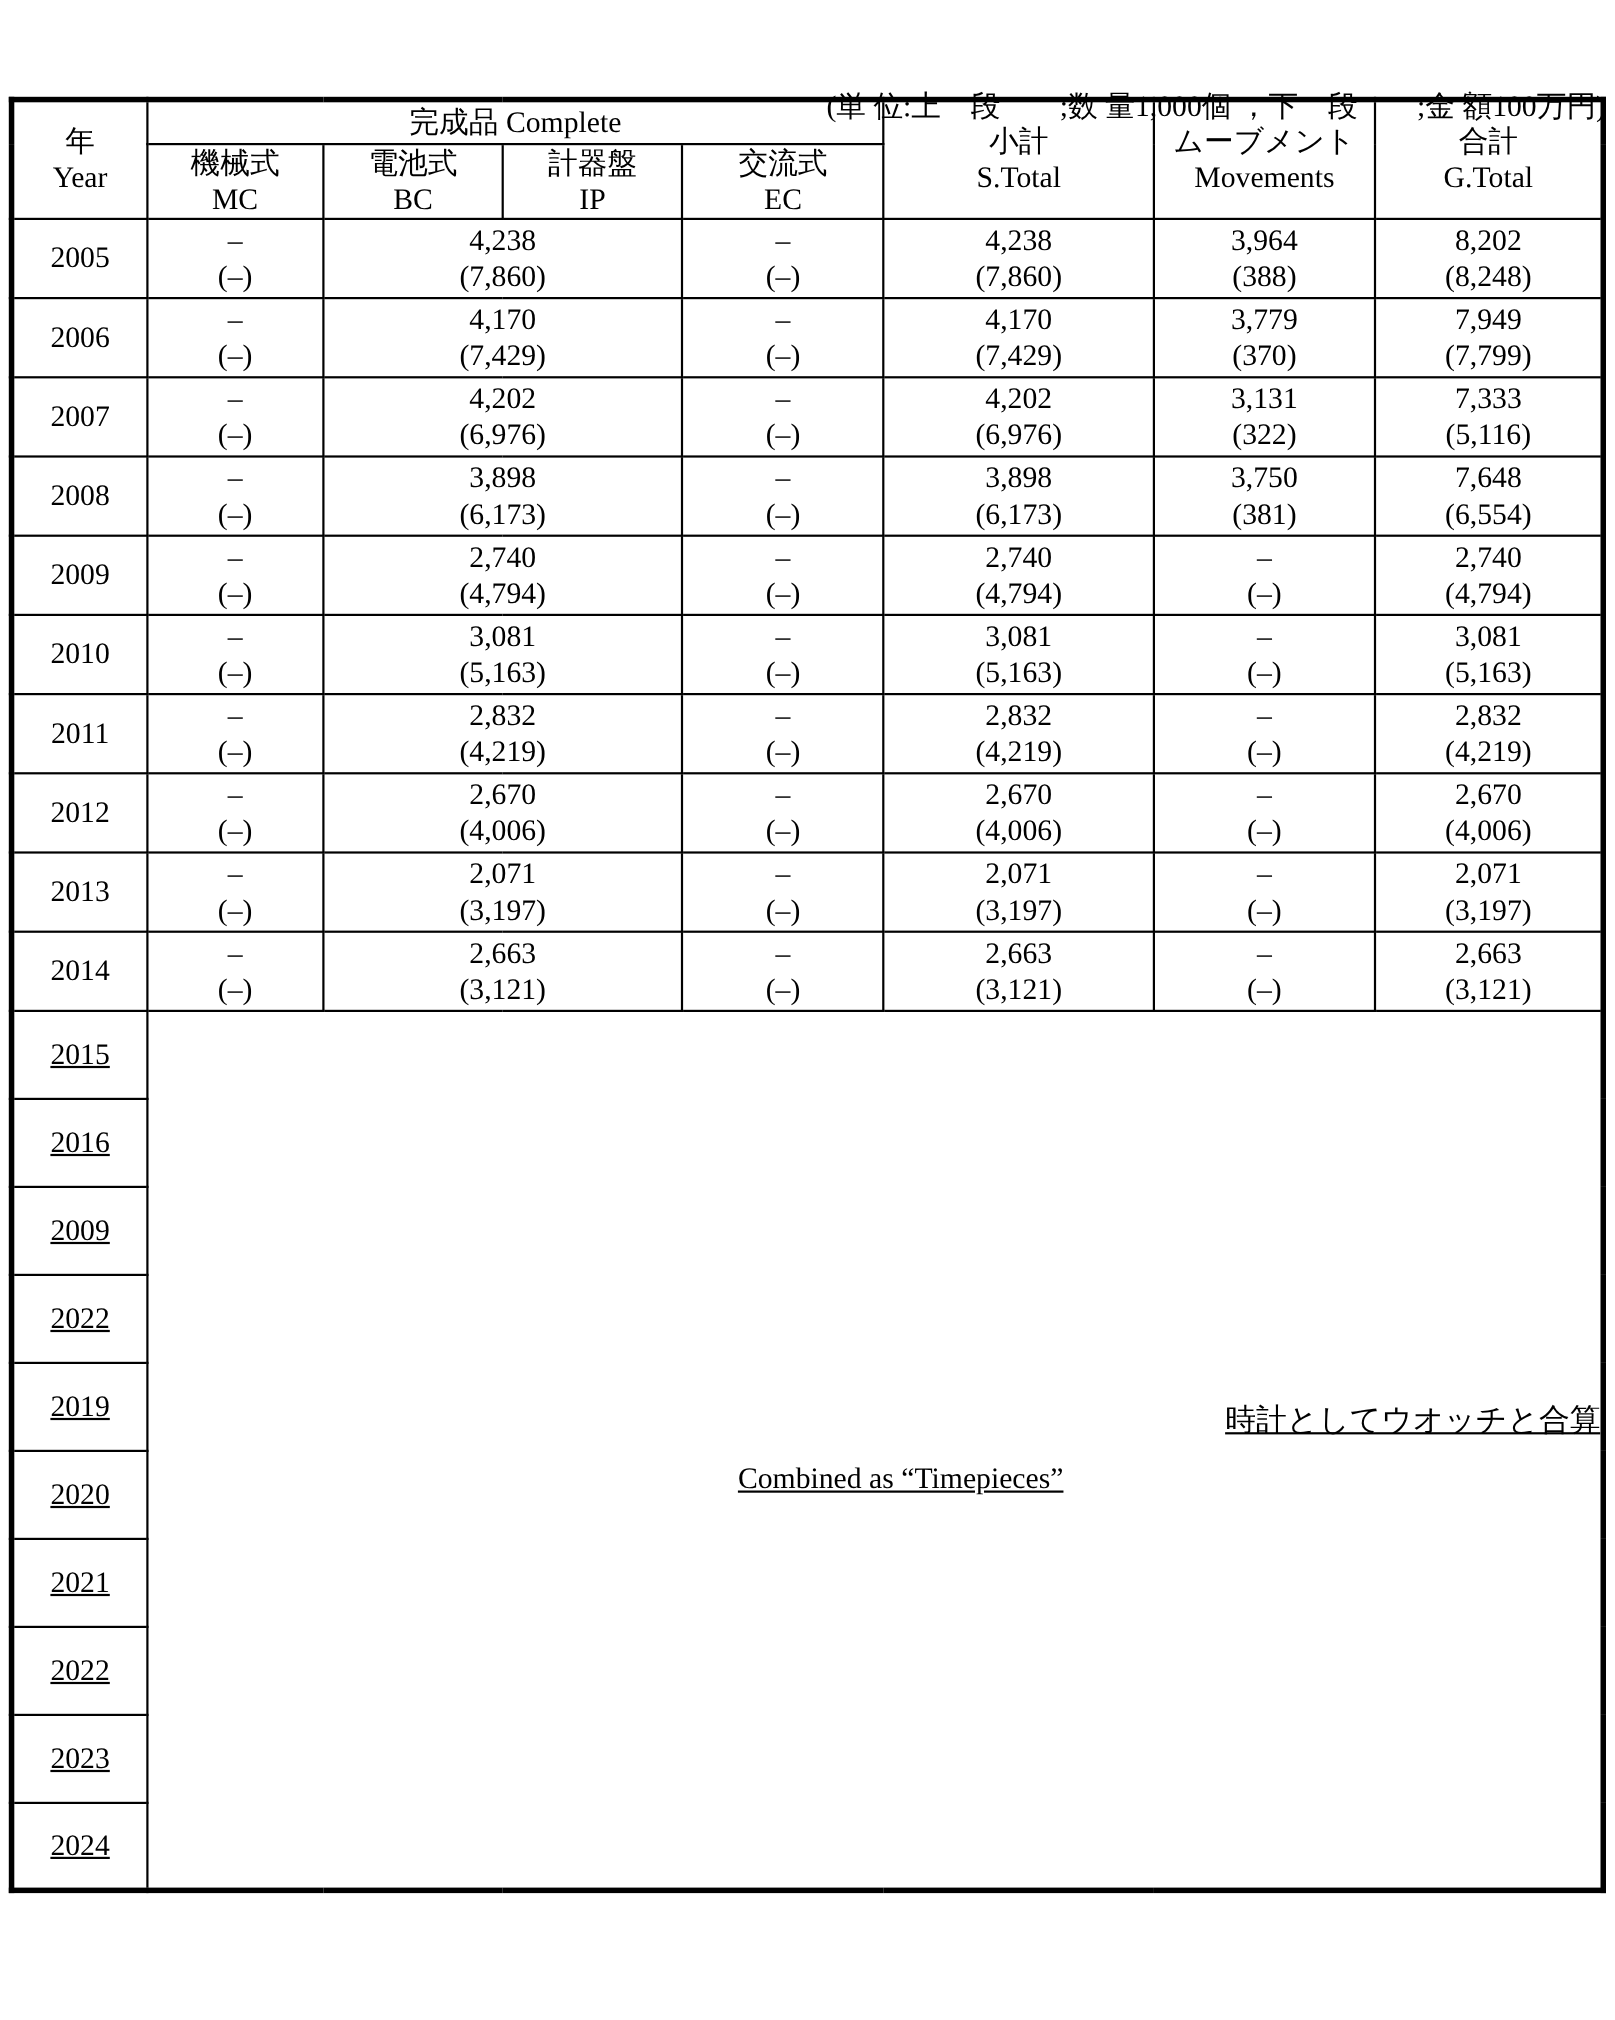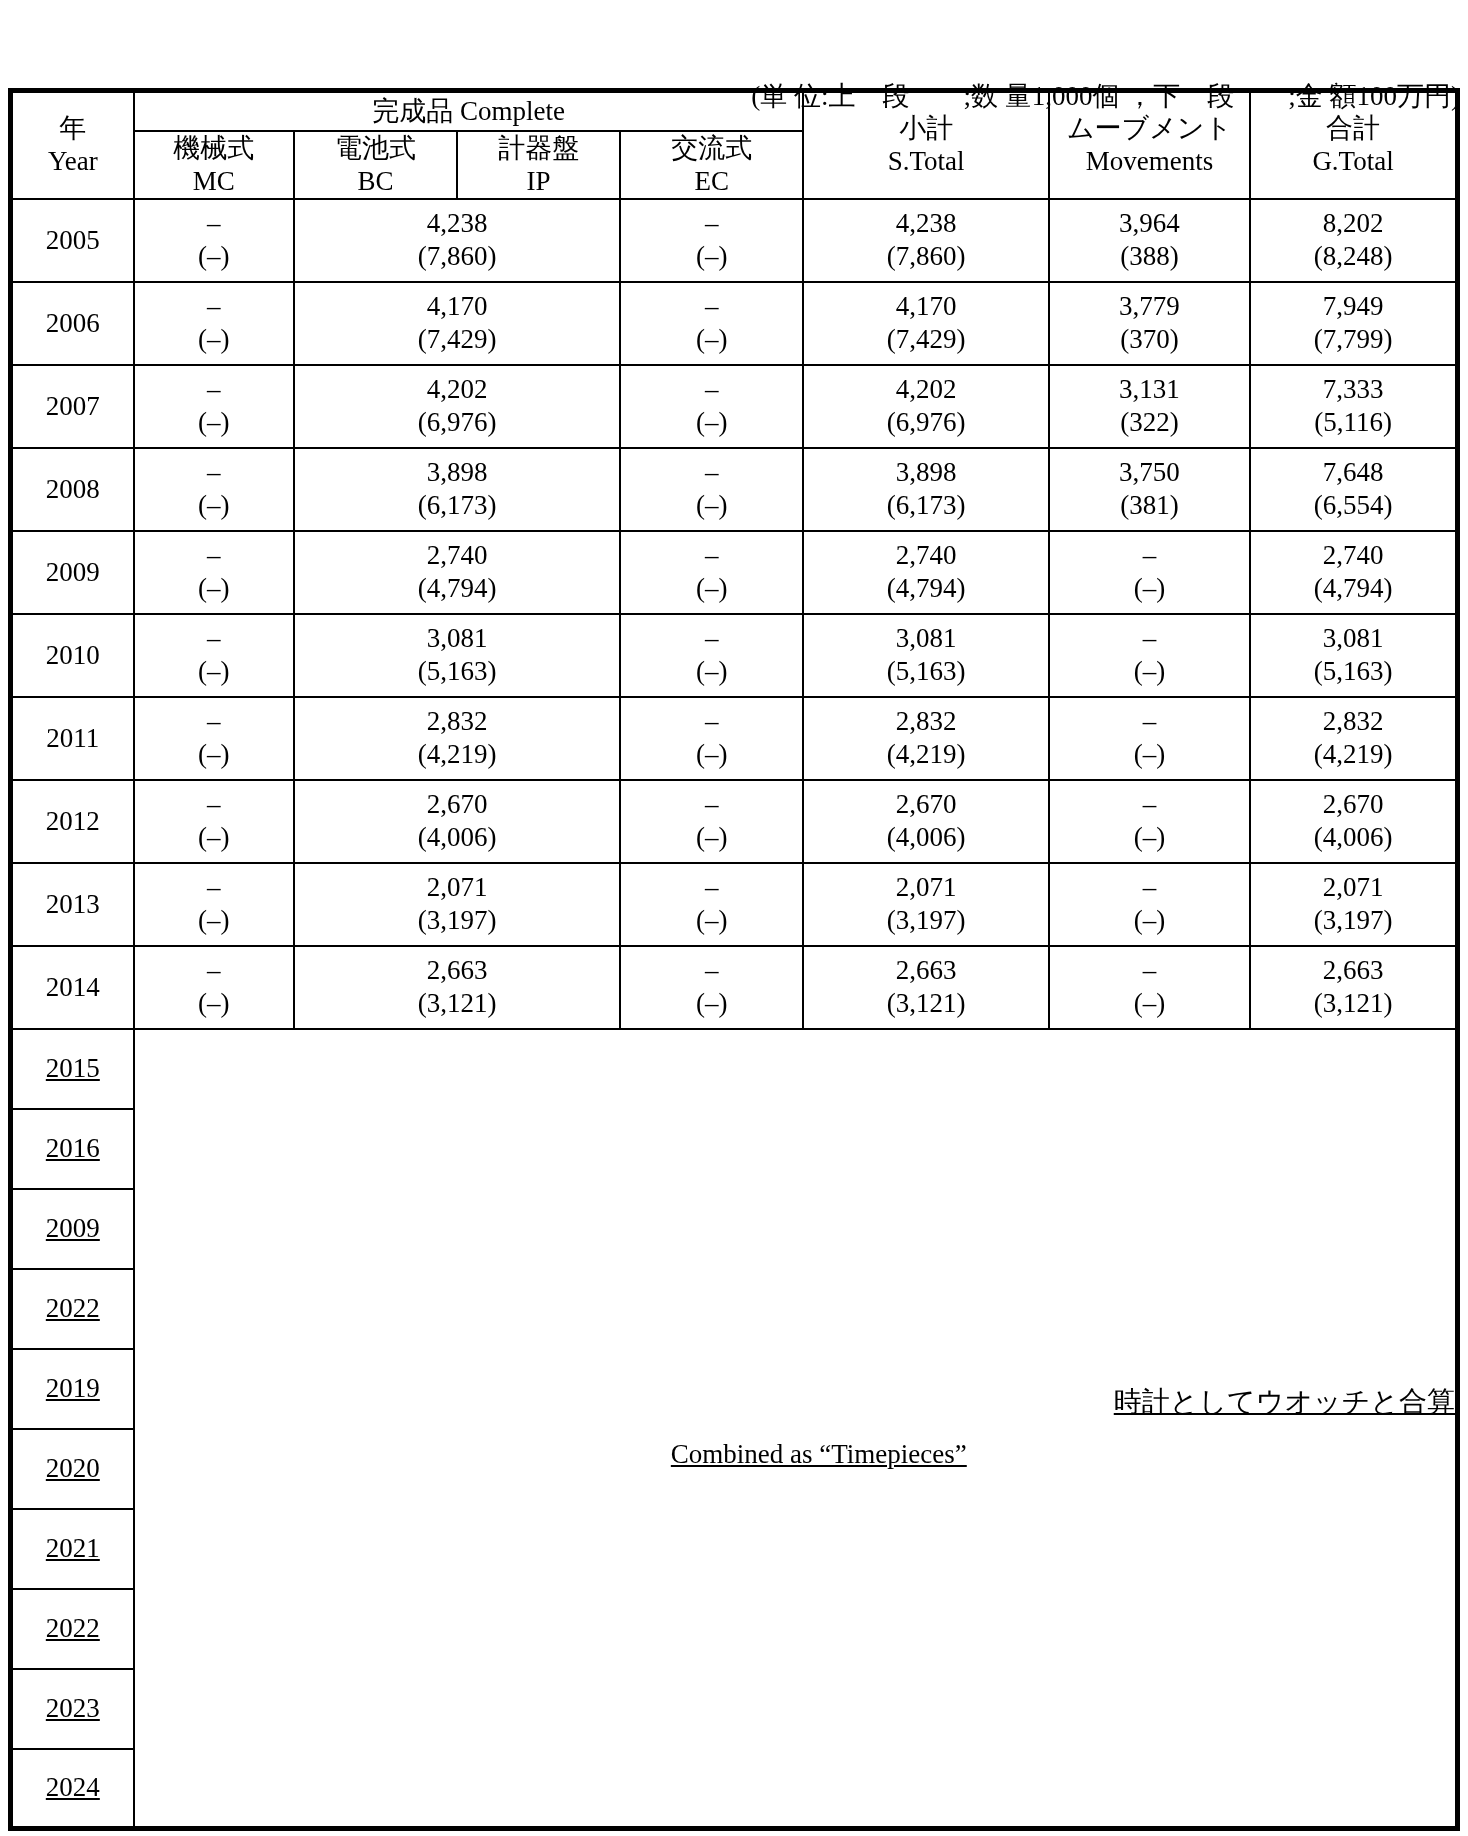--- a/index.html
+++ b/index.html
@@ -12,21 +12,21 @@
          font-size:27px;line-height:38px;white-space:pre;}
 
   table.prod{position:absolute;left:8px;top:88px;width:1452px;
              border-collapse:collapse;table-layout:fixed;
              border:5px solid #000;}
   .prod th,.prod td{border:2px solid #000;padding:0;text-align:center;
                     vertical-align:middle;font-weight:normal;
                     font-size:27px;overflow:hidden;}
   .prod tr.hrow1{height:40px;}
   .prod tr.hrow2{height:68px;}
-  .prod tr.drow{height:83px;font-family:Liberation Serif, serif;}
+  .prod tr.drow{height:72px;font-family:Liberation Serif, serif;}
   .prod tr.yrow{height:80px;text-decoration:underline;}
   .hline{display:block;line-height:33px;}
   .q,.v{display:block;line-height:33px;}
   .ycell{font-size:28px;}
   .merged-cell{vertical-align:middle;padding-right:170px;}
   .mnote-jp{display:block;font-size:28px;line-height:38px;margin-bottom:14px;text-align:right;}
   .mnote-en{display:block;font-size:27px;line-height:38px;margin-left:48px;}
 </style>
 </head>
 <body>

